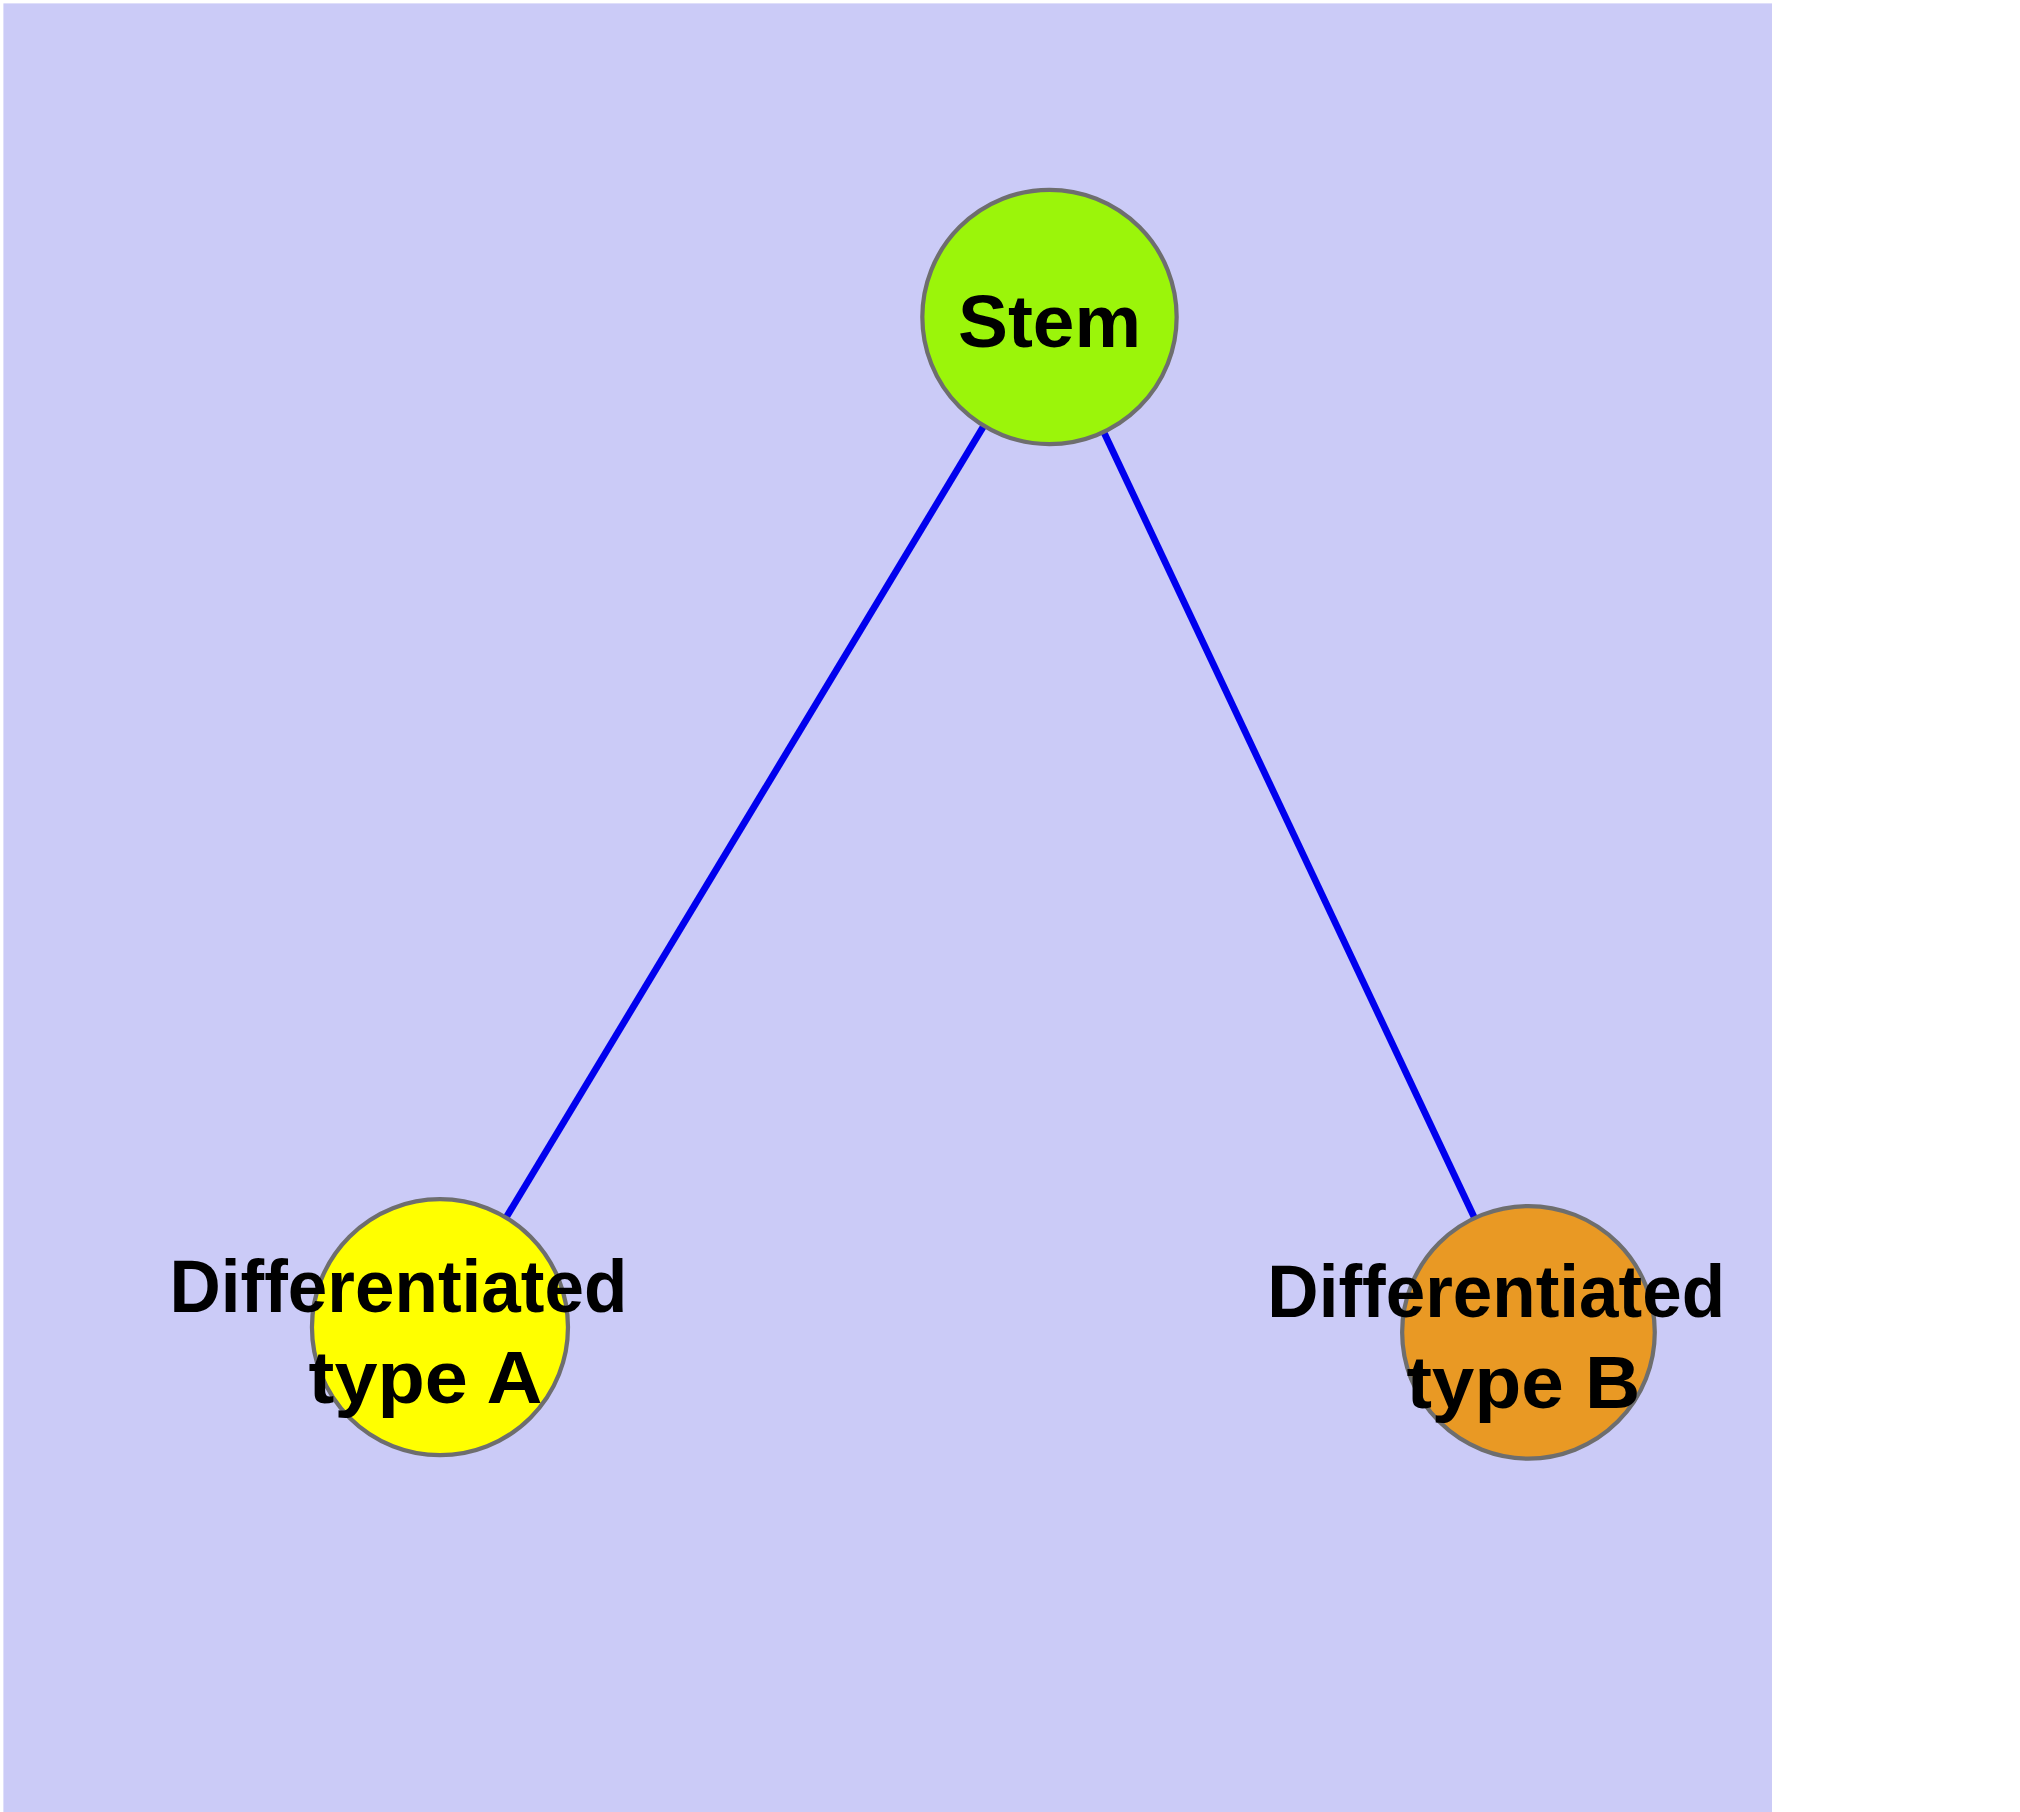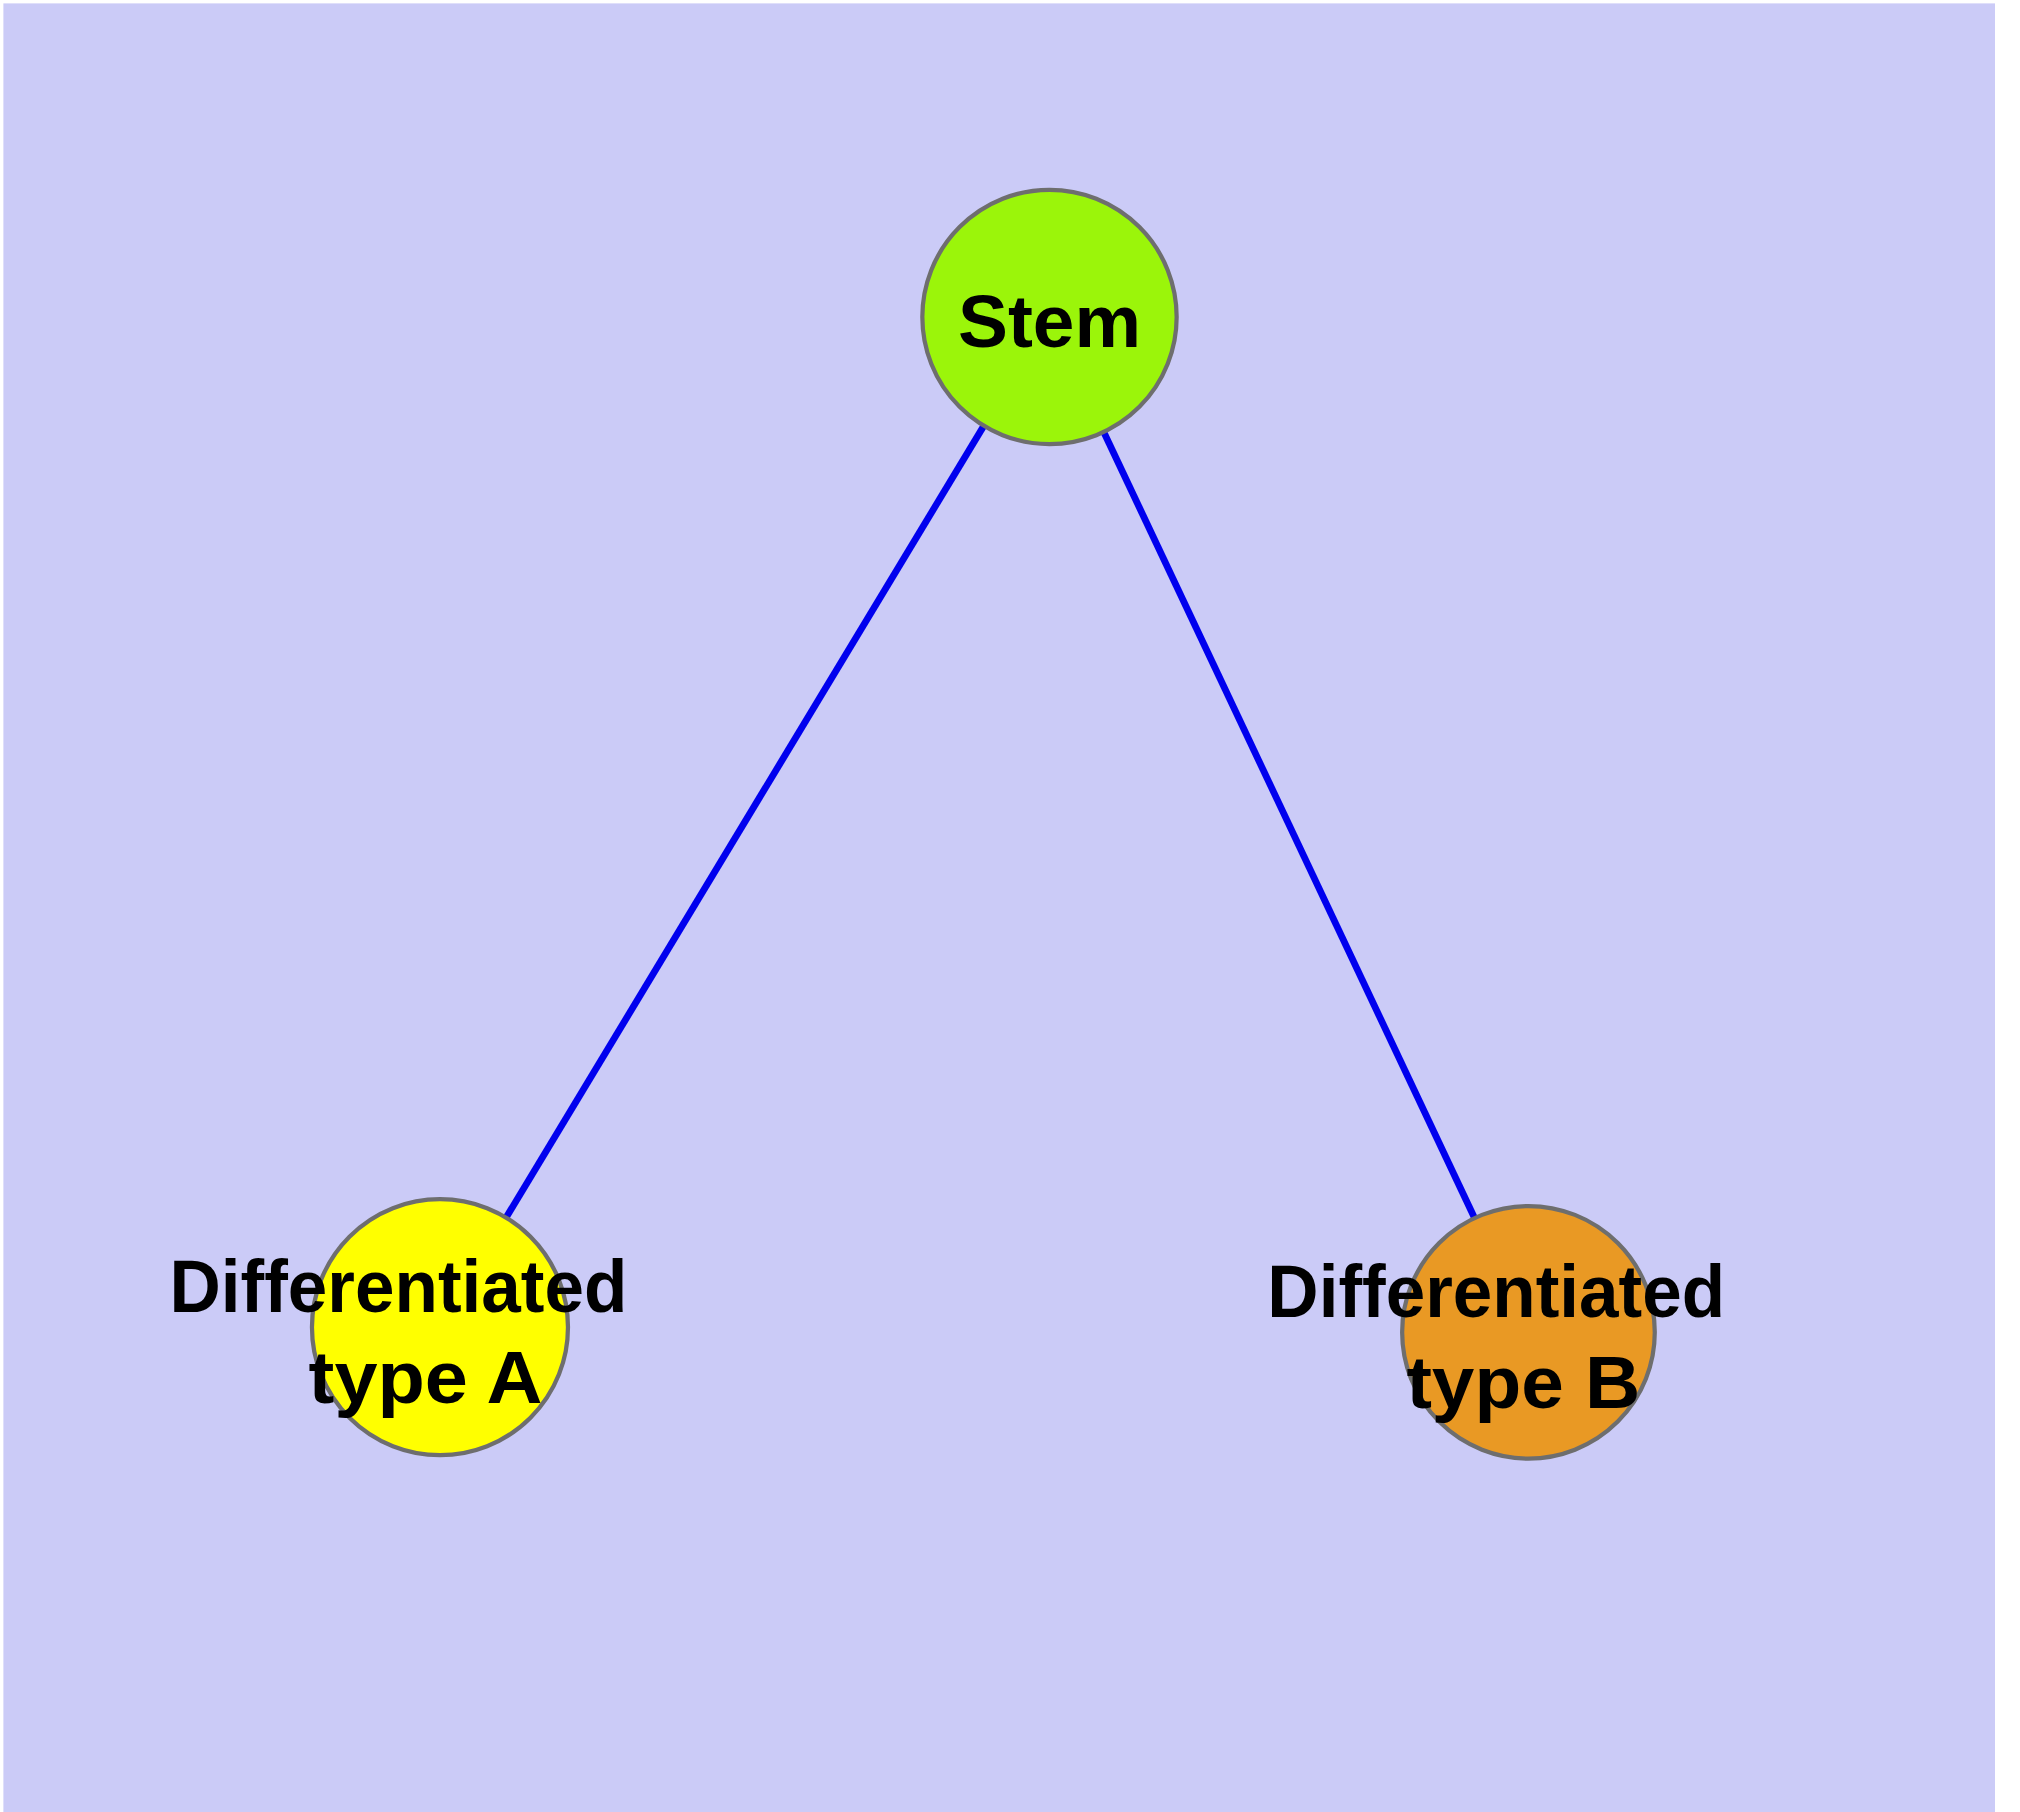--- a/index.html
+++ b/index.html
@@ -2,21 +2,21 @@
 <html style="font-size:13.6px"><head>
 <meta charset="utf-8">
 <style>
   html, body {
     margin: 0;
     padding: 0;
     background: #FFFFFF;
   }
   #stage {
     position: relative;
-    width: 1995px;
+    width: 1772px;
     height: 1812px;
     overflow: hidden;
     font-family: "Liberation Sans", sans-serif;
   }
   #stage svg {
     position: absolute;
     left: 0;
     top: 0;
     display: block;
   }

